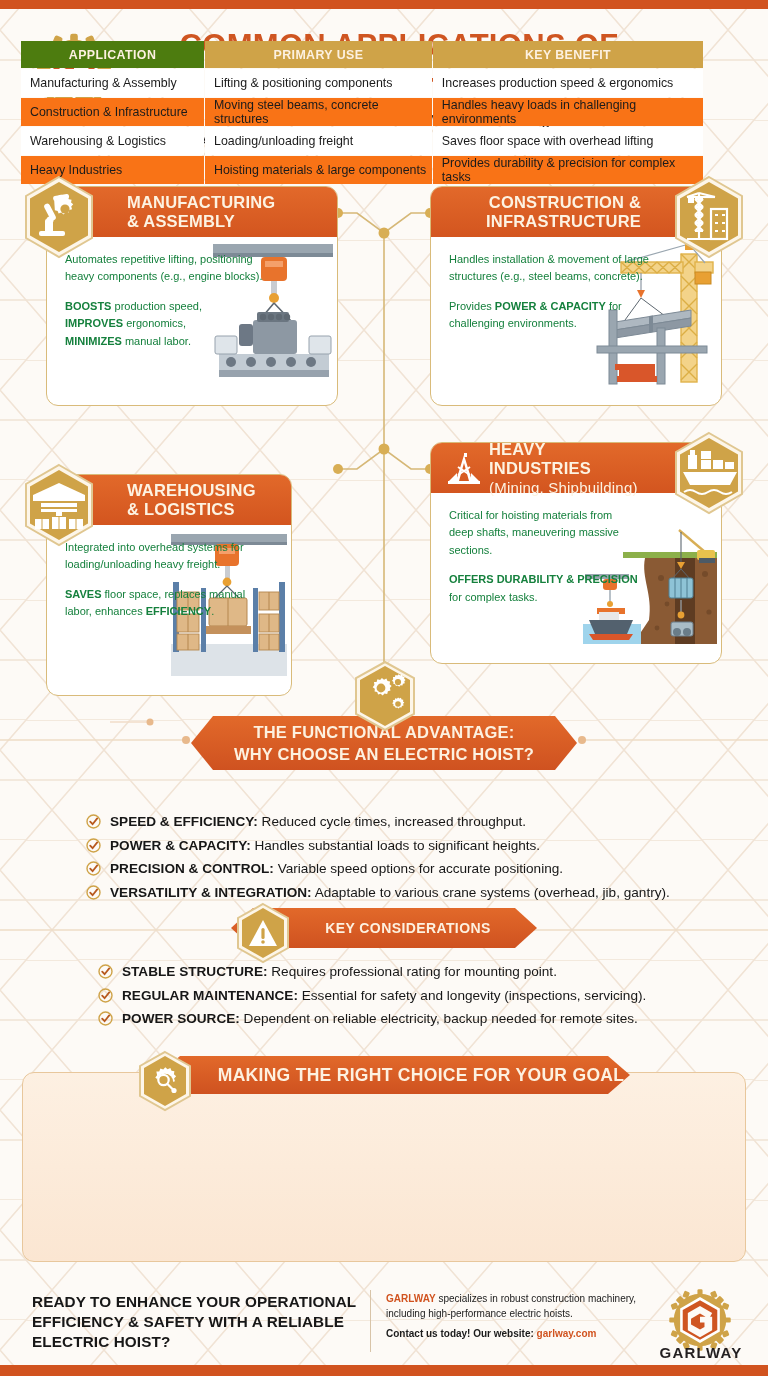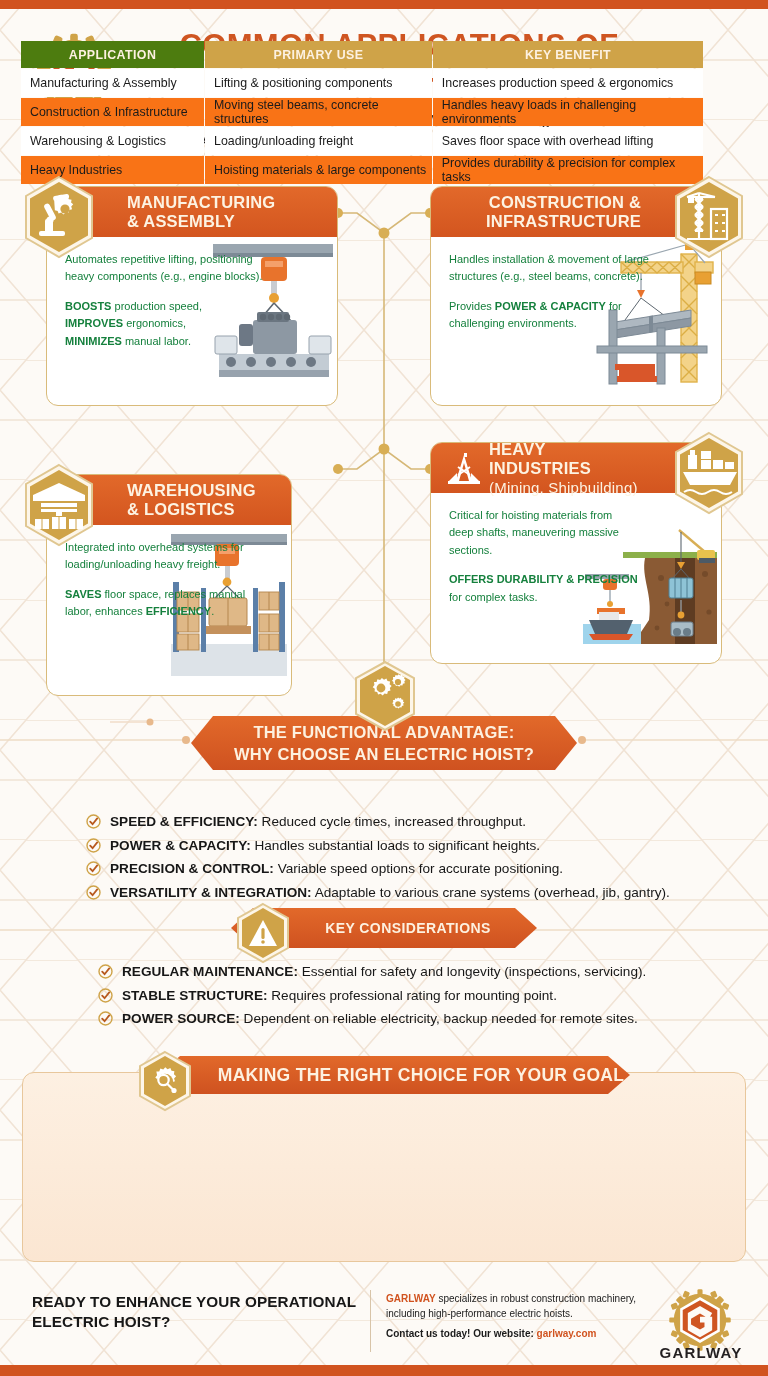--- a/index.html
+++ b/index.html
@@ -530,28 +530,28 @@
     <rect x="27.4" y="26" width="3.2" height="11" rx="1.6" fill="#cfa348"></rect>
     <circle cx="29" cy="40" r="1.8" fill="#cfa348"></circle>
   </svg>
 
   <div class="bullets" style="left:98px; top:963px; width:630px;">
     <div class="bullet">
       <svg class="chk" width="15" height="15" viewBox="0 0 15 15">
           <circle cx="7.5" cy="7.5" r="6.5" fill="none" stroke="#cfa348" stroke-width="1.4"></circle>
           <path d="M4.2 7.6 L6.6 10.2 L11.2 4.4" fill="none" stroke="#b7591f" stroke-width="1.8" stroke-linecap="round"></path>
         </svg>
-      <div class="txt"><b>REGULAR MAINTENANCE:</b><span> Essential for safety and longevity (inspections, servicing).</span></div>
+      <div class="txt"><b>STABLE STRUCTURE:</b><span> Requires professional rating for mounting point.</span></div>
     </div>
     <div class="bullet">
       <svg class="chk" width="15" height="15" viewBox="0 0 15 15">
           <circle cx="7.5" cy="7.5" r="6.5" fill="none" stroke="#cfa348" stroke-width="1.4"></circle>
           <path d="M4.2 7.6 L6.6 10.2 L11.2 4.4" fill="none" stroke="#b7591f" stroke-width="1.8" stroke-linecap="round"></path>
         </svg>
-      <div class="txt"><b>STABLE STRUCTURE:</b><span> Requires professional rating for mounting point.</span></div>
+      <div class="txt"><b>REGULAR MAINTENANCE:</b><span> Essential for safety and longevity (inspections, servicing).</span></div>
     </div>
     <div class="bullet">
       <svg class="chk" width="15" height="15" viewBox="0 0 15 15">
           <circle cx="7.5" cy="7.5" r="6.5" fill="none" stroke="#cfa348" stroke-width="1.4"></circle>
           <path d="M4.2 7.6 L6.6 10.2 L11.2 4.4" fill="none" stroke="#b7591f" stroke-width="1.8" stroke-linecap="round"></path>
         </svg>
       <div class="txt"><b>POWER SOURCE:</b><span> Dependent on reliable electricity, backup needed for remote sites.</span></div>
     </div>
   </div>
 
@@ -609,20 +609,21 @@
         <td>Heavy Industries</td>
         <td>Hoisting materials &amp; large components</td>
         <td>Provides durability &amp; precision for complex tasks</td>
       </tr>
     </tbody>
   </table>
 
   <div class="footer">
     <div class="f-left">
       <div>READY TO ENHANCE YOUR OPERATIONAL</div>
+      <div>EFFICIENCY &amp; SAFETY WITH A RELIABLE</div>
       <div>ELECTRIC HOIST?</div>
     </div>
     <div class="f-div"></div>
     <div class="f-mid">
       <span class="brand">GARLWAY</span><span> specializes in robust construction machinery, including high-performance electric hoists.</span>
       <span class="cta"><span>Contact us today! Our website: </span><span class="site">garlway.com</span></span>
     </div>
     <svg class="f-logo" viewBox="0 0 100 100">
       <g fill="#cfa348">
           <circle cx="50" cy="50" r="41"></circle>

